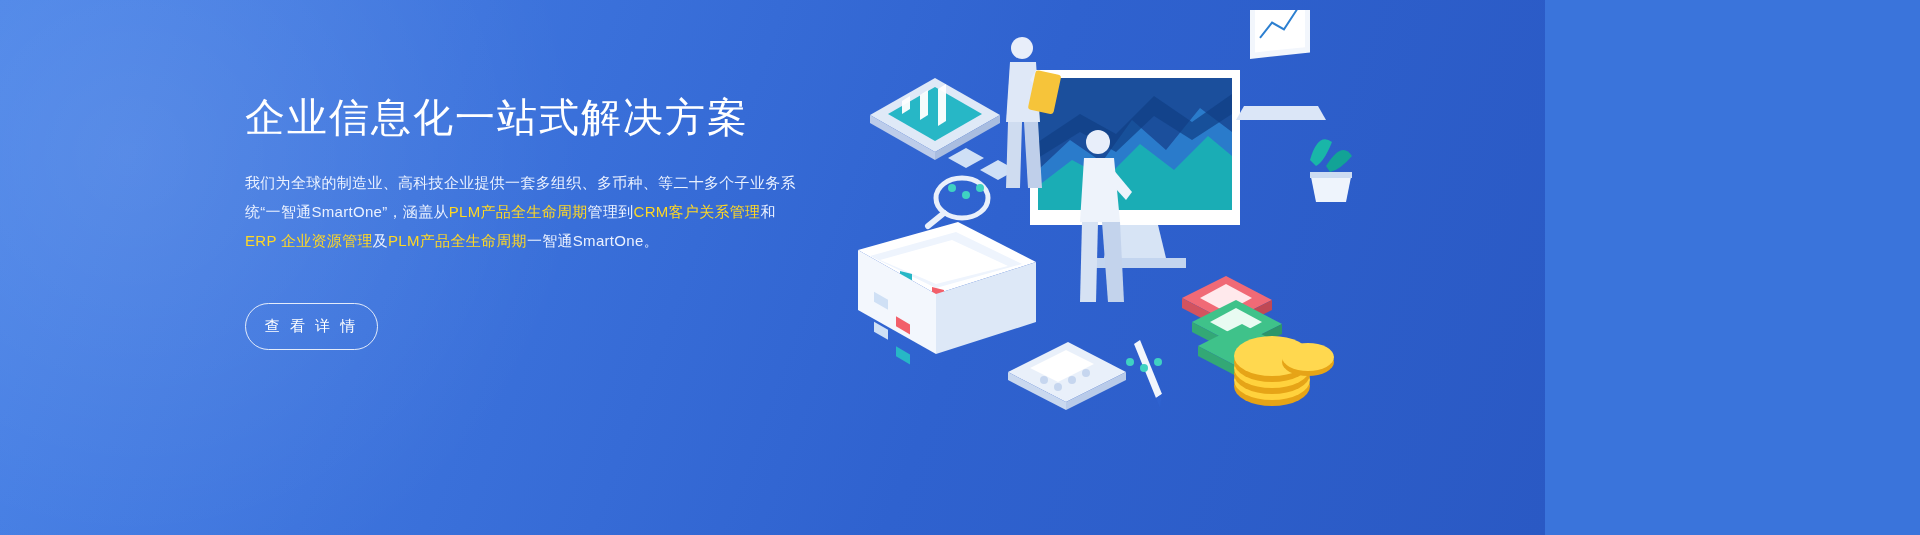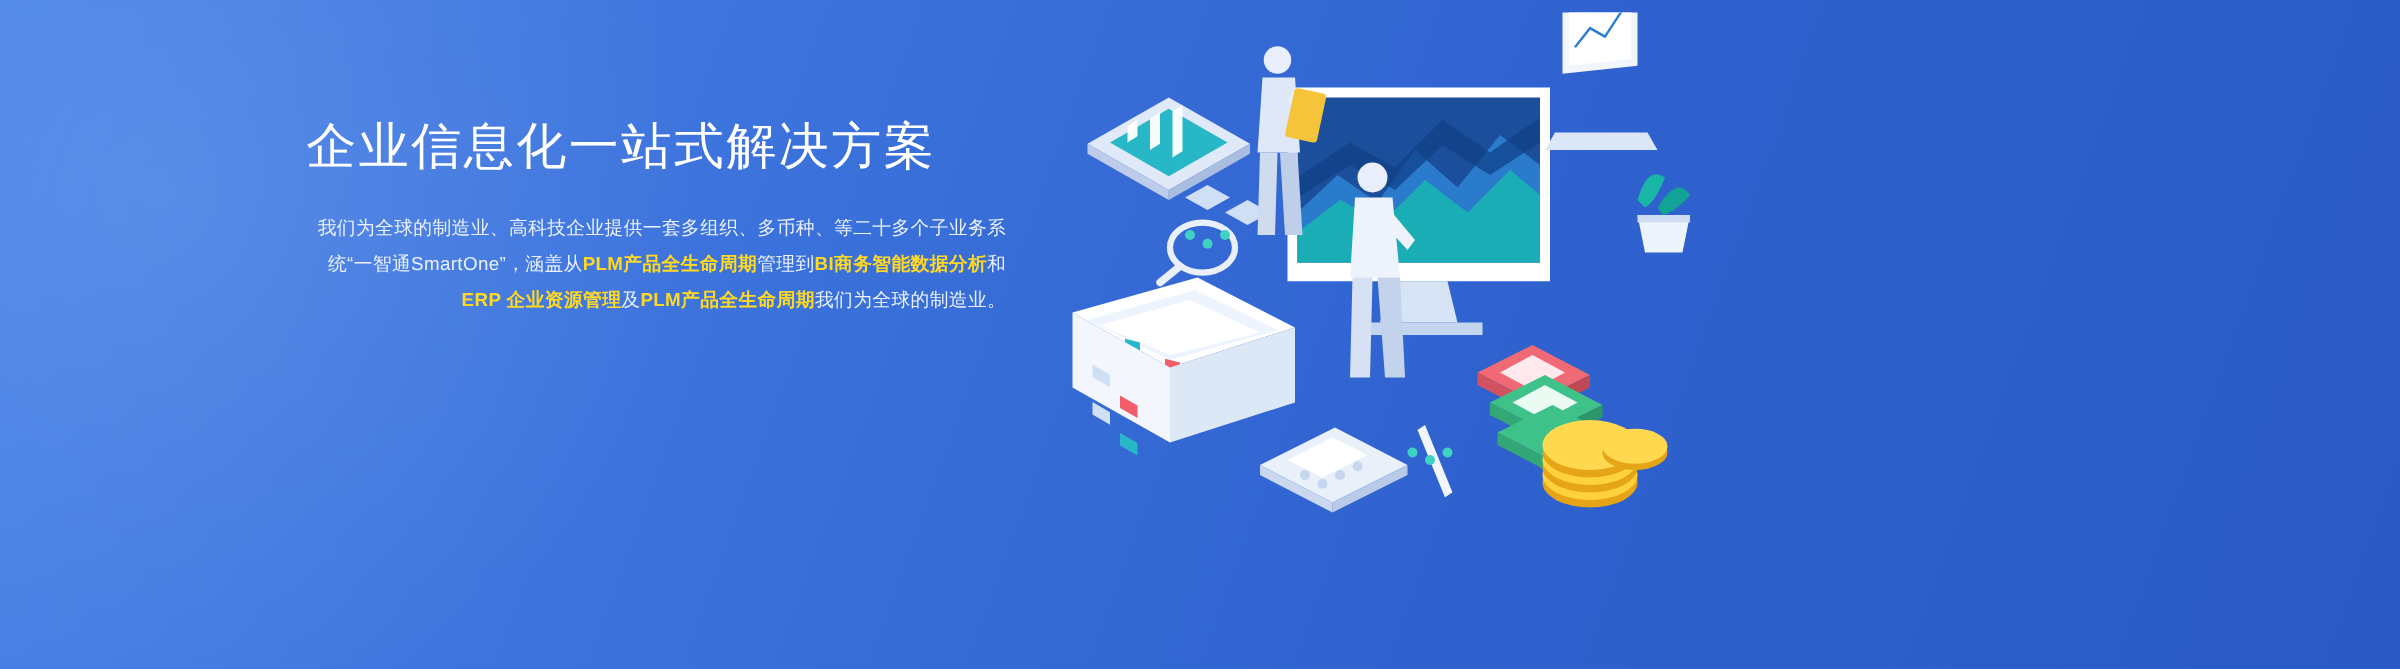--- a/index.html
+++ b/index.html
@@ -2,65 +2,65 @@
 <html><head>
 <meta charset="utf-8">
 <style>
   html,body{margin:0;padding:0;}
   body{
     width:1920px;height:535px;overflow:hidden;
     font-family:"Liberation Sans","DejaVu Sans",sans-serif;
     background:#3a74db;
   }
   .banner{
-    position:relative;width:1920px;height:535px;
+    position:relative;width:1545px;height:535px;
     background:linear-gradient(110deg,#4a84e8 0%,#3d74dd 28%,#2f62cf 62%,#2a59c4 100%);
     overflow:hidden;
-    text-align:right;
   }
   .glow{
     position:absolute;left:-160px;top:-120px;width:820px;height:780px;
     background:radial-gradient(circle at 35% 35%, rgba(255,255,255,0.10), rgba(255,255,255,0) 62%);
     pointer-events:none;
   }
   .content{
     position:absolute;left:245px;top:0;width:620px;height:535px;
   }
   .title{
     position:absolute;top:92px;left:0;
     font-size:40px;line-height:50px;color:#ffffff;
     letter-spacing:2px;font-weight:400;white-space:nowrap;
   }
   .para{
     position:absolute;top:168px;left:0;width:560px;
     font-size:15px;line-height:29px;color:#eaf1ff;letter-spacing:.3px;
   }
-  .para .hl{color:#ffd823;font-weight:bold;}
+  .para .hl{color:#ffd823;font-weight:normal;}
   .btn{
     position:absolute;top:303px;left:0;
     width:133px;height:47px;border:1px solid rgba(255,255,255,.85);
     border-radius:24px;color:#ffffff;font-size:15px;letter-spacing:3px;
     display:flex;align-items:center;justify-content:center;
     background:transparent;cursor:pointer;box-sizing:border-box;
   }
   .art{position:absolute;left:840px;top:10px;width:560px;height:420px;}
 </style>
 </head>
 <body>
 
 <div class="banner">
 
   <div class="glow"></div>
 
   <div class="content">
 
     <div class="title">企业信息化一站式解决方案</div>
 
-    <div class="para"><span>我们为全球的制造业、高科技企业提供一套多组织、多币种、等二十多个子业务系统“一智通SmartOne”，涵盖从</span><span class="hl">PLM产品全生命周期</span><span>管理到</span><span class="hl">BI商务智能数据分析</span><span>和</span><span class="hl">ERP 企业资源管理</span><span>及</span><span class="hl">PLM产品全生命周期</span><span>我们为全球的制造业。</span></div>
+    <div class="para"><span>我们为全球的制造业、高科技企业提供一套多组织、多币种、等二十多个子业务系统“一智通SmartOne”，涵盖从</span><span class="hl">PLM产品全生命周期</span><span>管理到</span><span class="hl">CRM客户关系管理</span><span>和</span><span class="hl">ERP 企业资源管理</span><span>及</span><span class="hl">PLM产品全生命周期</span><span>一智通SmartOne。</span></div>
 
+    <div class="btn">查 看 详 情</div>
 
   </div>
 
   <div class="art">
     <svg width="560" height="420" viewBox="0 0 560 420" xmlns="http://www.w3.org/2000/svg">
 
       <g>
         <path d="M30 105 L95 68 L160 105 L95 142 Z" fill="#dfe9f7"></path>
         <path d="M30 105 L95 142 L95 150 L30 113 Z" fill="#bcccea"></path>
         <path d="M160 105 L95 142 L95 150 L160 113 Z" fill="#a9bde0"></path>

